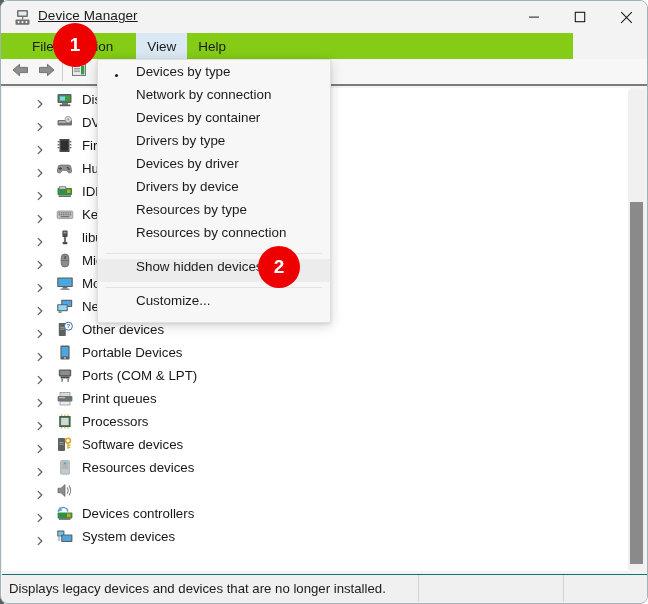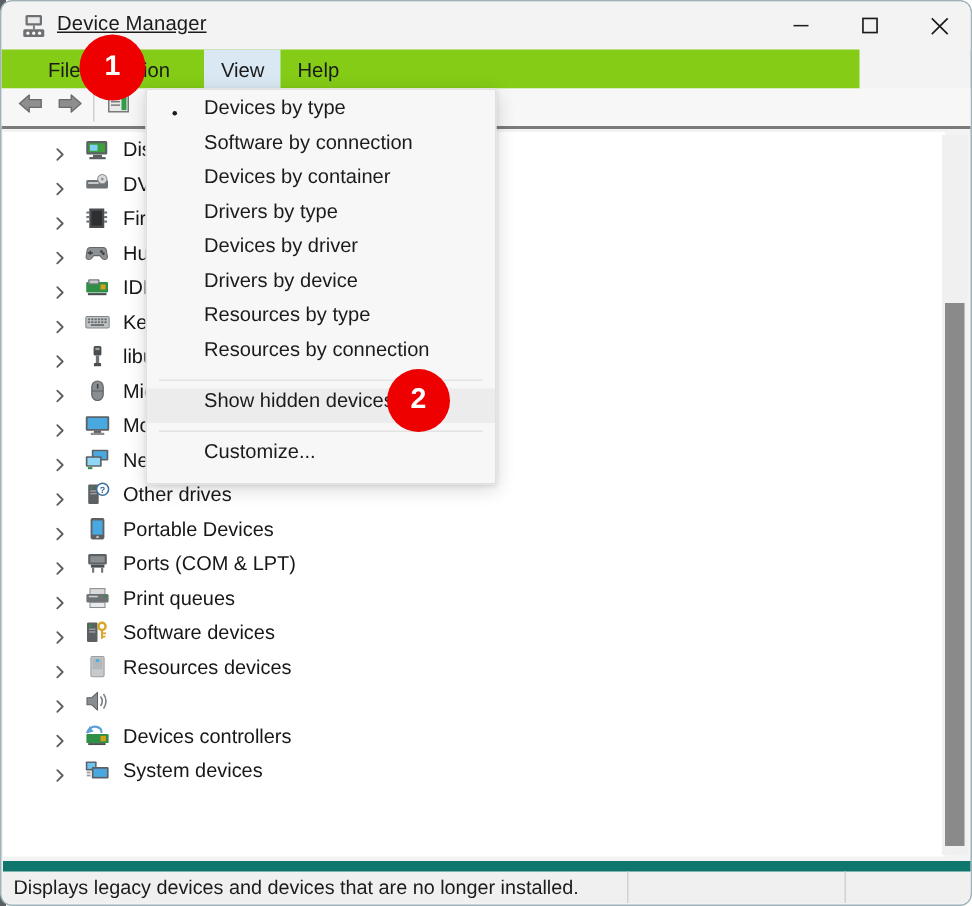--- a/index.html
+++ b/index.html
@@ -166,21 +166,21 @@
     background: #8a8a8a;
     border-radius: 0;
   }
 
   
   .statusbar {
     position: absolute;
     left: 1px; bottom: 1px;
     width: 646px; height: 28px;
     background: #f0f0f0;
-    border-top: 7px solid #0f766e;
+    border-top: 1px solid #0f766e;
     display: flex;
     align-items: stretch;
   }
   .sb-main {
     flex: 0 0 417px;
     display: flex; align-items: center;
     padding-left: 7px;
     font-size: 13.2px;
     color: #1b1b1b;
     border-right: 1px solid #d2d2d2;
@@ -495,21 +495,21 @@
           <span class="ticon">
             <svg width="18" height="17" viewBox="0 0 18 17">
               <rect x="2.8" y="2" width="7" height="13" rx=".8" fill="#5d6063"></rect>
               <rect x="4.2" y="3.4" width="1.6" height="1.6" fill="#2f8f46"></rect>
               <rect x="4.2" y="5.8" width="4.2" height="1" fill="#9a9d9f"></rect>
               <rect x="4.2" y="7.6" width="4.2" height="1" fill="#9a9d9f"></rect>
               <circle cx="12.4" cy="5.2" r="4" fill="#ffffff" stroke="#3c6e9e" stroke-width="1"></circle>
               <text x="12.4" y="7.4" font-size="6" font-family="Liberation Sans, sans-serif" fill="#3c6e9e" text-anchor="middle" font-weight="bold">?</text>
             </svg>
           </span>
-          <span class="tlabel">Other drives</span>
+          <span class="tlabel">Other devices</span>
         </div>
         <div class="tree-row">
           <span class="chev"><svg width="10" height="10" viewBox="0 0 10 10">
               <path d="M3.2 1.4 L6.8 5 L3.2 8.6" fill="none" stroke="currentColor" stroke-width="1.2" stroke-linecap="round" stroke-linejoin="round"></path>
             </svg></span>
           <span class="ticon">
             <svg width="18" height="17" viewBox="0 0 18 17">
               <rect x="4.4" y="1.4" width="9.2" height="14.2" rx="1.2" fill="#5d6063"></rect>
               <rect x="5.6" y="3" width="6.8" height="9.4" fill="#4aa8e0"></rect>
               <circle cx="9" cy="14" r=".9" fill="#bfc3c5"></circle>
@@ -539,20 +539,38 @@
           <span class="ticon">
             <svg width="18" height="17" viewBox="0 0 18 17">
               <rect x="4" y="2.4" width="10" height="4" fill="#d8dadb" stroke="#8b8e90" stroke-width=".7"></rect>
               <rect x="1.6" y="6" width="14.8" height="5.6" rx="1" fill="#6e7275"></rect>
               <rect x="3.2" y="7.2" width="6" height="1" fill="#cfd2d4"></rect>
               <circle cx="14.2" cy="7.5" r=".8" fill="#2f8f46"></circle>
               <rect x="4" y="11.6" width="10" height="3.4" fill="#e8eaeb" stroke="#8b8e90" stroke-width=".7"></rect>
             </svg>
           </span>
           <span class="tlabel">Print queues</span>
+        </div>
+        <div class="tree-row">
+          <span class="chev"><svg width="10" height="10" viewBox="0 0 10 10">
+              <path d="M3.2 1.4 L6.8 5 L3.2 8.6" fill="none" stroke="currentColor" stroke-width="1.2" stroke-linecap="round" stroke-linejoin="round"></path>
+            </svg></span>
+          <span class="ticon">
+            <svg width="18" height="17" viewBox="0 0 18 17">
+              <rect x="3.2" y="3" width="11.4" height="11" fill="#2f6b3c"></rect>
+              <rect x="4.8" y="4.6" width="8.2" height="7.8" fill="#d4d7d8" stroke="#5d6063" stroke-width=".6"></rect>
+              <rect x="5.3" y="1.4" width="1" height="1.7" fill="#c8a63a"></rect>
+              <rect x="8.4" y="1.4" width="1" height="1.7" fill="#c8a63a"></rect>
+              <rect x="11.5" y="1.4" width="1" height="1.7" fill="#c8a63a"></rect>
+              <rect x="5.3" y="13.9" width="1" height="1.7" fill="#c8a63a"></rect>
+              <rect x="8.4" y="13.9" width="1" height="1.7" fill="#c8a63a"></rect>
+              <rect x="11.5" y="13.9" width="1" height="1.7" fill="#c8a63a"></rect>
+            </svg>
+          </span>
+          <span class="tlabel">Processors</span>
         </div>
         <div class="tree-row">
           <span class="chev"><svg width="10" height="10" viewBox="0 0 10 10">
               <path d="M3.2 1.4 L6.8 5 L3.2 8.6" fill="none" stroke="currentColor" stroke-width="1.2" stroke-linecap="round" stroke-linejoin="round"></path>
             </svg></span>
           <span class="ticon">
             <svg width="18" height="17" viewBox="0 0 18 17">
               <rect x="2" y="2" width="7" height="13" rx=".8" fill="#5d6063"></rect>
               <rect x="3.4" y="3.4" width="1.8" height="1.8" fill="#2f8f46"></rect>
               <rect x="3.4" y="6" width="4.2" height="1" fill="#9a9d9f"></rect>
@@ -633,21 +651,21 @@
       <div class="sb-cell last"></div>
     </div>
 
     <div class="dropdown">
 
     <div class="dd-item">
           <span class="bullet"></span>
           <span>Devices by type</span>
         </div>
         <div class="dd-item">
-          <span>Software by connection</span>
+          <span>Network by connection</span>
         </div>
         <div class="dd-item">
           <span>Devices by container</span>
         </div>
         <div class="dd-item">
           <span>Drivers by type</span>
         </div>
         <div class="dd-item">
           <span>Devices by driver</span>
         </div>

